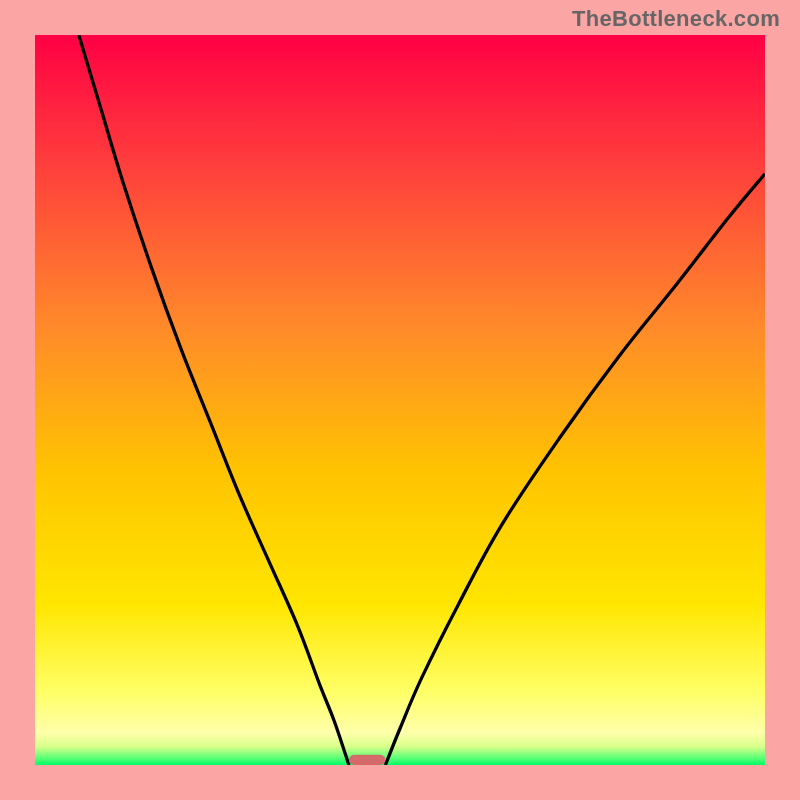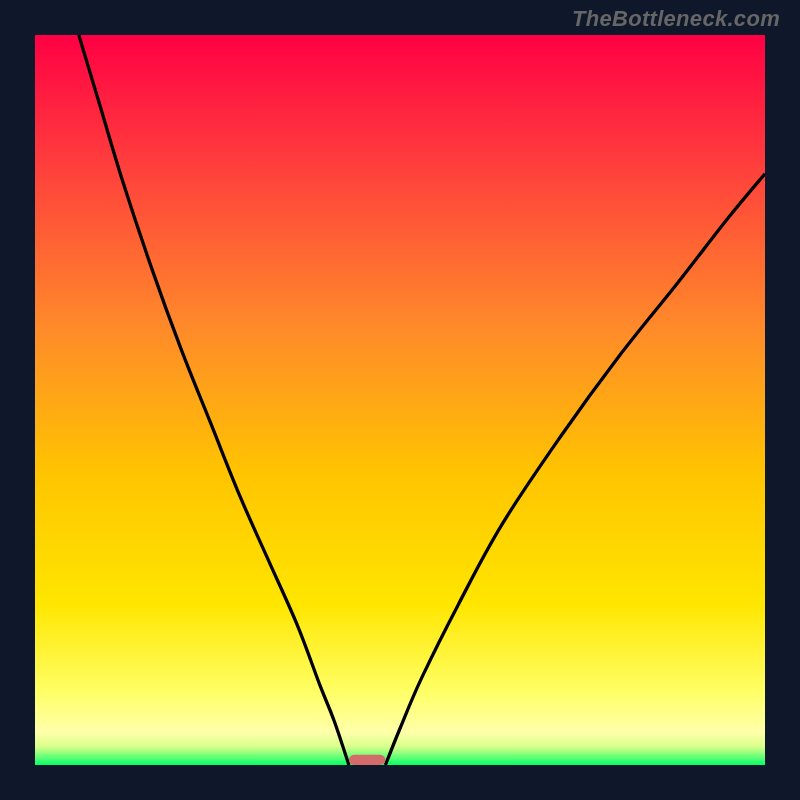--- a/index.html
+++ b/index.html
@@ -7,22 +7,21 @@
     padding: 0;
     width: 800px;
     height: 800px;
     overflow: hidden;
     background: #000;
     font-family: Arial, Helvetica, sans-serif;
   }
   .frame {
     position: absolute;
     inset: 0;
-    background: #0f172a;
-    font-style: italic;
+    background: #fca5a5;
   }
   .plot {
     position: absolute;
     left: 35px;
     top: 35px;
     width: 730px;
     height: 730px;
   }
   .plot svg { display: block; }
   .watermark {

